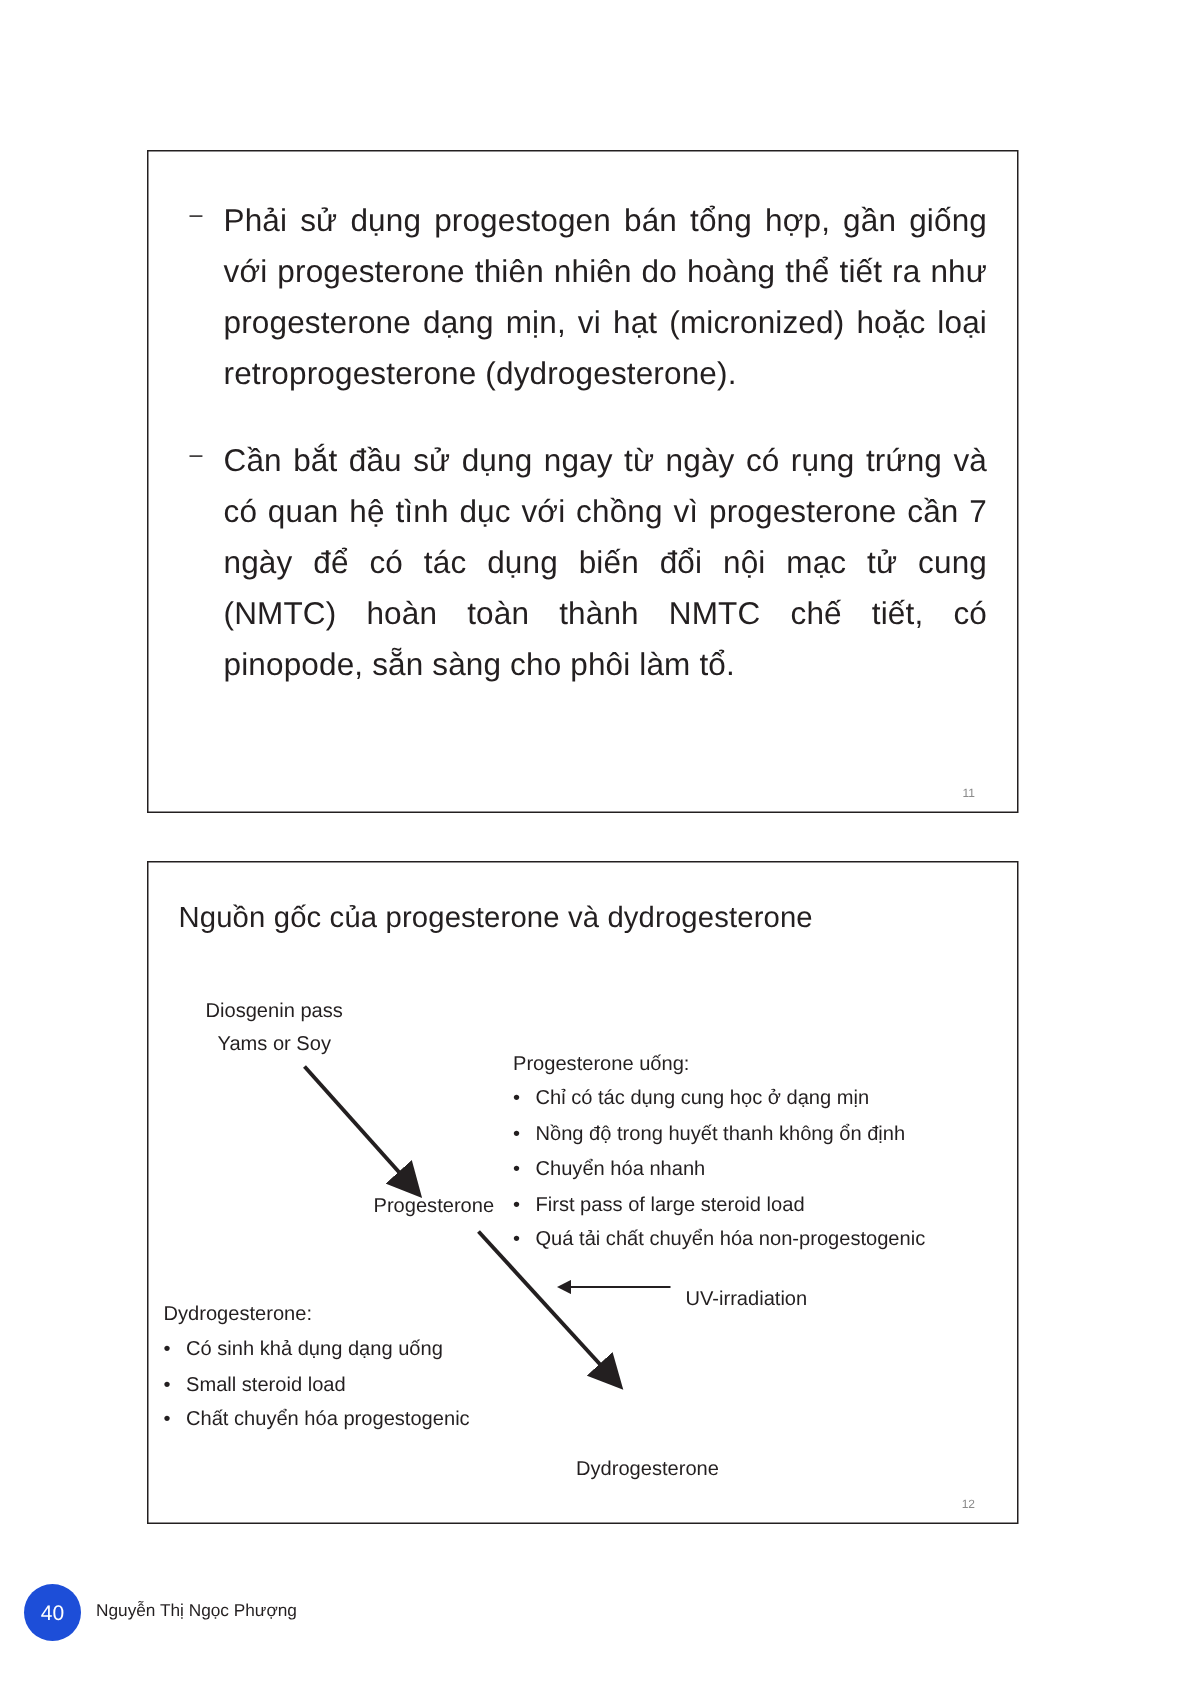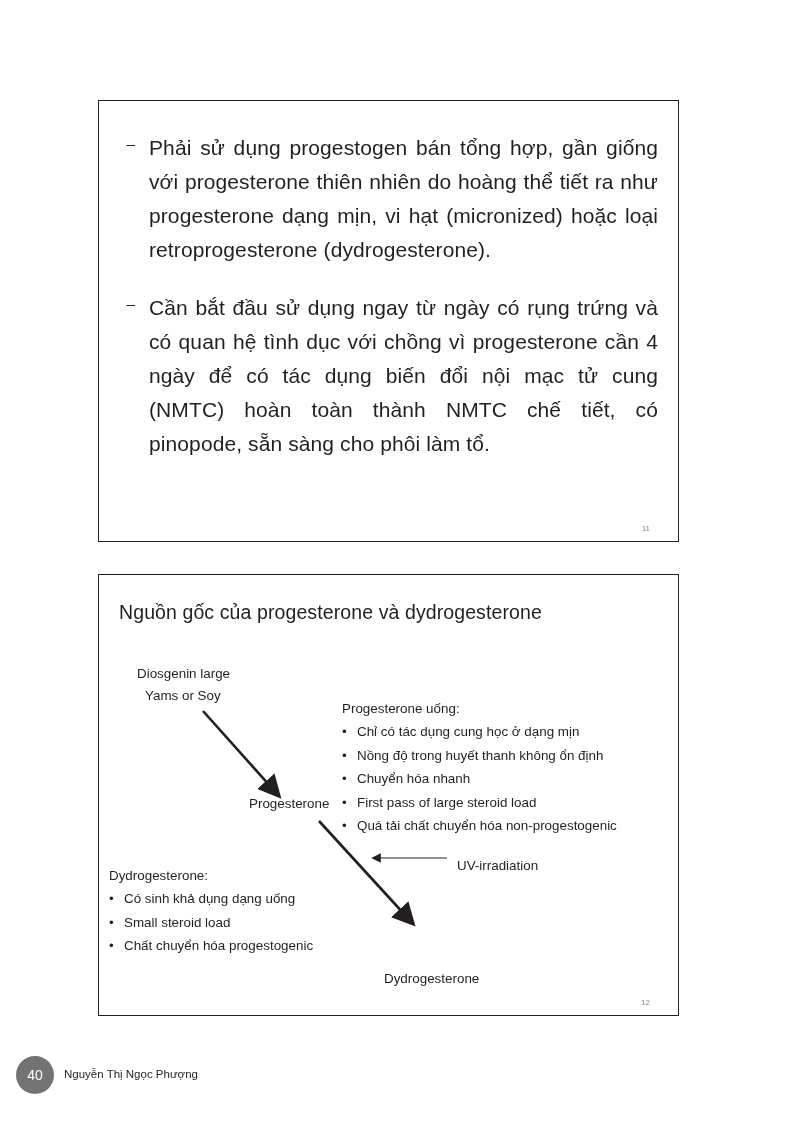--- a/index.html
+++ b/index.html
@@ -189,21 +189,21 @@
 <div class="slide" id="slide-1">
   <div class="bullet-list">
 
     <div class="bullet-row">
       <div class="dash-marker">–</div>
       <div class="bullet-text">Phải sử dụng progestogen bán tổng hợp, gần giống với progesterone thiên nhiên do hoàng thể tiết ra như progesterone dạng mịn, vi hạt (micronized) hoặc loại retroprogesterone (dydrogesterone).</div>
     </div>
 
     <div class="bullet-row">
       <div class="dash-marker">–</div>
-      <div class="bullet-text">Cần bắt đầu sử dụng ngay từ ngày có rụng trứng và có quan hệ tình dục với chồng vì progesterone cần 4 ngày để có tác dụng biến đổi nội mạc tử cung (NMTC) hoàn toàn thành NMTC chế tiết, có pinopode, sẵn sàng cho phôi làm tổ.</div>
+      <div class="bullet-text">Cần bắt đầu sử dụng ngay từ ngày có rụng trứng và có quan hệ tình dục với chồng vì progesterone cần 7 ngày để có tác dụng biến đổi nội mạc tử cung (NMTC) hoàn toàn thành NMTC chế tiết, có pinopode, sẵn sàng cho phôi làm tổ.</div>
     </div>
 
   </div>
   <div class="slide-number">11</div>
 </div>
 
 <div class="slide" id="slide-2">
 
   <div class="slide2-title">Nguồn gốc của progesterone và dydrogesterone</div>
 
@@ -220,21 +220,21 @@
 
       <line x1="104" y1="136" x2="172" y2="212" stroke="#231f20" stroke-width="2.6" marker-end="url(#arrowThick)"></line>
 
       <line x1="220" y1="246" x2="306" y2="340" stroke="#231f20" stroke-width="2.6" marker-end="url(#arrowThick)"></line>
 
       <line x1="348" y1="283" x2="277" y2="283" stroke="#231f20" stroke-width="1.2" marker-end="url(#arrowThin)"></line>
     </svg>
   </div>
 
   <div class="lbl lbl-diosgenin">
-    <span class="l1">Diosgenin large</span><br>
+    <span class="l1">Diosgenin pass</span><br>
     <span class="l2">Yams or Soy</span>
   </div>
 
   <div class="lbl lbl-progesterone-node">Progesterone</div>
   <div class="lbl lbl-dydro-node">Dydrogesterone</div>
   <div class="lbl lbl-uv">UV-irradiation</div>
 
   <div class="col-right">
     <div class="col-head">Progesterone uống:</div>
     <div class="dot-row">
@@ -271,18 +271,18 @@
     </div>
     <div class="dot-row">
       <span class="dot-marker">•</span>
       <span class="dot-text">Chất chuyển hóa progestogenic</span>
     </div>
   </div>
 
   <div class="slide-number">12</div>
 </div>
 
-<div class="footer-badge" style="background: #737373;">40</div>
+<div class="footer-badge" style="background: #1d4ed8;">40</div>
 <div class="footer-name">Nguyễn Thị Ngọc Phượng</div>
 
 <div class="side-wrap">
   
 </div>
 
 </body></html>

